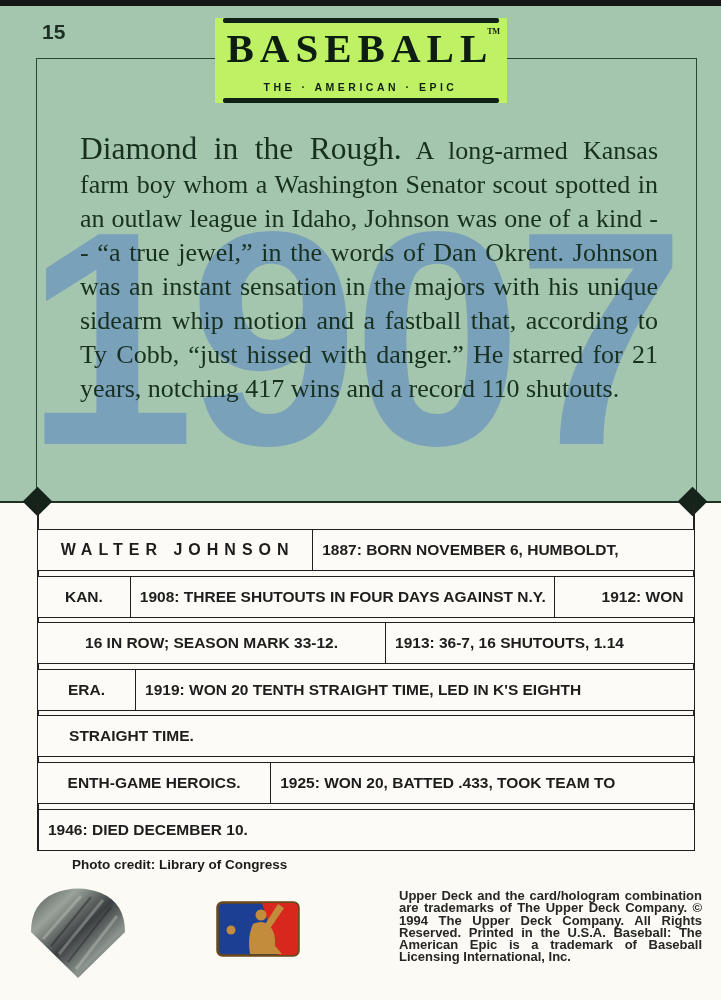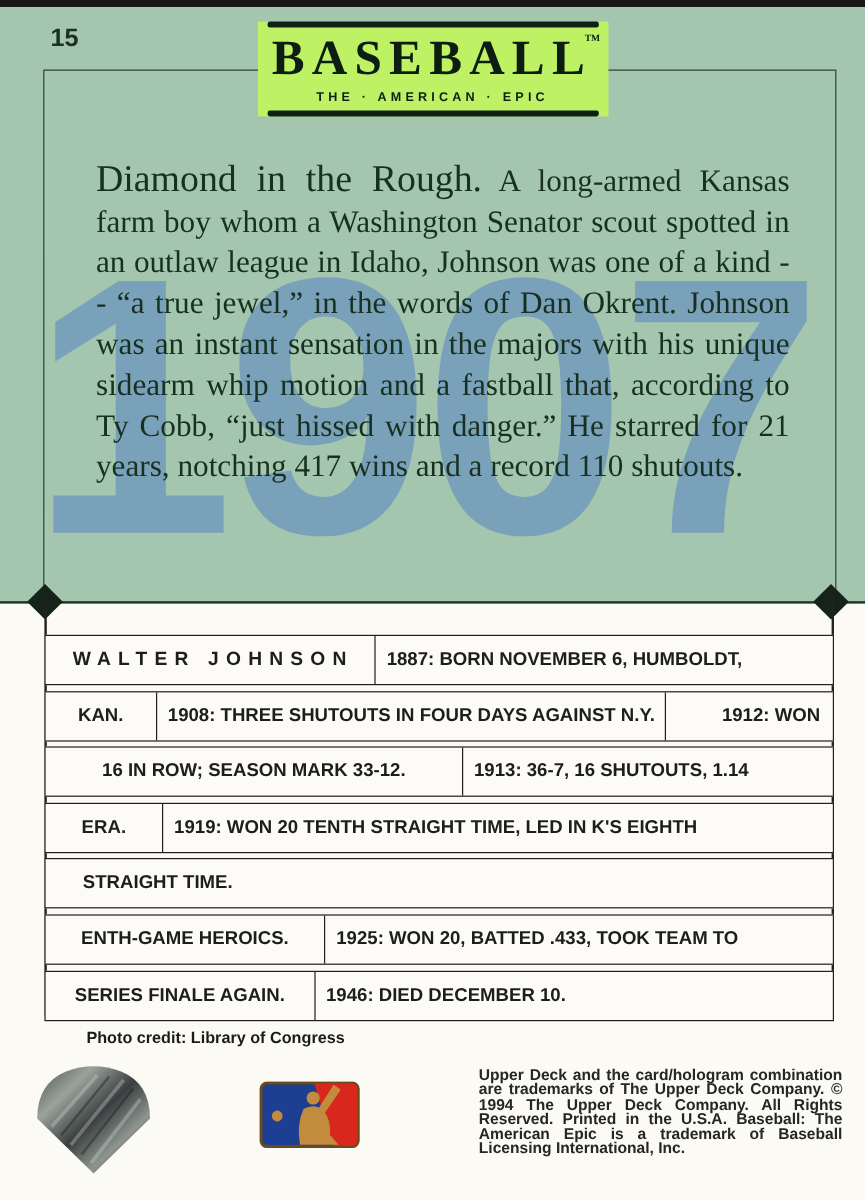--- a/index.html
+++ b/index.html
@@ -30,21 +30,21 @@
   }
   .logo-bar{height:5px;background:#0f2016;border-radius:2px;}
   .logo-bar.top{margin-bottom:4px;}
   .logo-bar.bottom{margin-top:5px;}
   .logo-title{
     font-family:"Liberation Serif",serif;font-weight:bold;font-size:41px;line-height:1.05;
     letter-spacing:6px;color:#0d1d12;white-space:nowrap;margin-left:4px;
   }
   .logo-tm{font-size:8px;vertical-align:28px;letter-spacing:0;margin-left:-6px;color:#0d1d12;}
   .logo-subtitle{
-    font-size:10.5px;font-weight:bold;letter-spacing:3.5px;color:#0f2016;margin-top:5px;white-space:nowrap;
+    font-size:10.5px;font-weight:bold;letter-spacing:3.5px;color:#0f2016;margin-top:11px;white-space:nowrap;
   }
   
   .story{
     position:absolute;left:80px;top:111px;width:578px;
     font-family:"Liberation Serif",serif;color:#17301f;
     font-size:26px;line-height:34px;text-align:justify;margin-top:15px;
   }
   .story .lead{font-size:31.5px;}
   
   .boundary-line{position:absolute;left:0;top:501px;width:721px;height:1.5px;background:#1c3323;}
@@ -124,21 +124,20 @@
       <div class="t-cell t-sep" style="flex: 1 1 0%;">1919: WON 20 TENTH STRAIGHT TIME, LED IN K'S EIGHTH</div>
     </div>
     <div class="t-row">
       <div class="t-cell t-first" style="width: 28.5%;">STRAIGHT TIME.</div>
     </div>
     <div class="t-row">
       <div class="t-cell t-first" style="width: 35.4%;">ENTH-GAME HEROICS.</div>
       <div class="t-cell t-sep" style="flex: 1 1 0%;">1925: WON 20, BATTED .433, TOOK TEAM TO</div>
     </div>
     <div class="t-row">
-      <div class="t-cell t-first" style="width: 34.1%;">SERIES FINALE AGAIN.</div>
       <div class="t-cell t-sep" style="flex: 1 1 0%;">1946: DIED DECEMBER 10.</div>
     </div>
   </div>
 
 <div class="photo-credit">Photo credit: Library of Congress</div>
 
 <svg class="hologram" width="113" height="97" viewBox="0 0 113 97">
   <defs>
     <linearGradient id="holo" x1="0" y1="0" x2="1" y2="1">
       <stop offset="0" stop-color="#4c514e"></stop>

